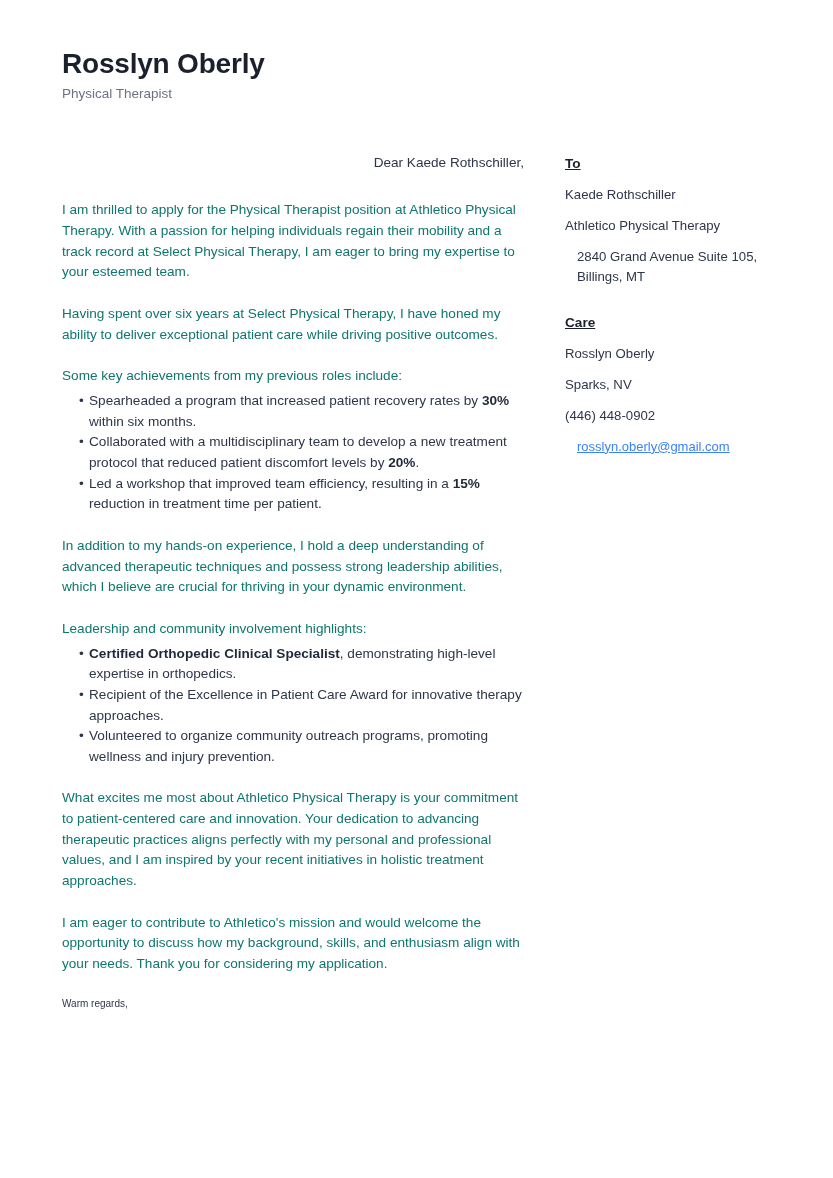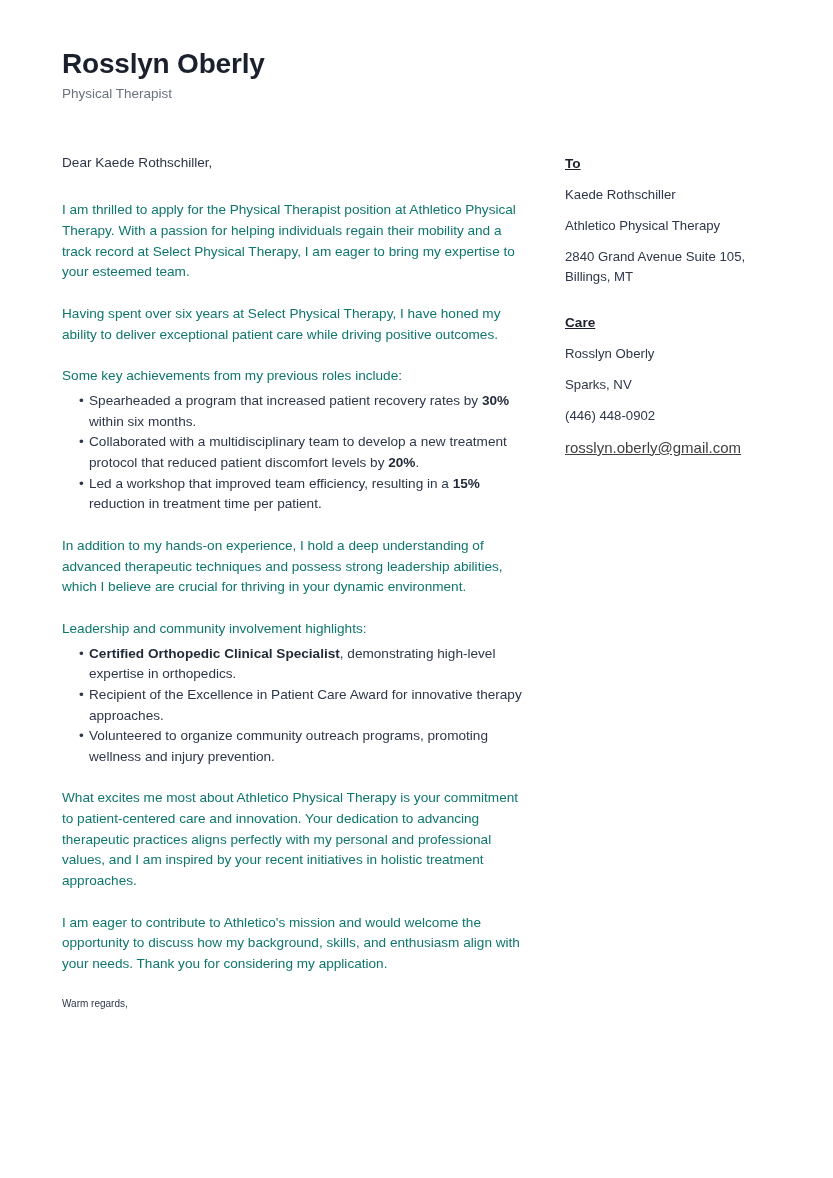--- a/index.html
+++ b/index.html
@@ -65,20 +65,21 @@
     margin: 0 0 21px 0;
   }
   .para.tight {
     margin-bottom: 4px;
   }
   .salutation {
     font-size: 13.6px;
     line-height: 1.52;
     color: #2d3748;
     margin: 0 0 27px 0;
+    text-align: right;
   }
   .signoff {
     font-size: 10px;
     line-height: 1.52;
     color: #2d3748;
     margin: 0;
   }
   ul.bullets {
     list-style: none;
     margin: 0 0 21px 0;
@@ -121,25 +122,26 @@
     text-decoration: underline;
   }
   .meta-line {
     font-size: 13.2px;
     line-height: 1.5;
     color: #2d3748;
     margin: 0 0 11px 0;
   }
   .meta-line:last-child {
     margin-bottom: 0;
+    margin-left: 12px;
   }
   .meta-link {
-    font-size: 15px;
+    font-size: 13px;
     line-height: 1.5;
-    color: #404040;
+    color: #3b82f6;
     text-decoration: underline;
     margin: 0;
     display: inline-block;
     cursor: pointer;
   }
 </style>
 </head>
 <body>
 
 <div class="page">

